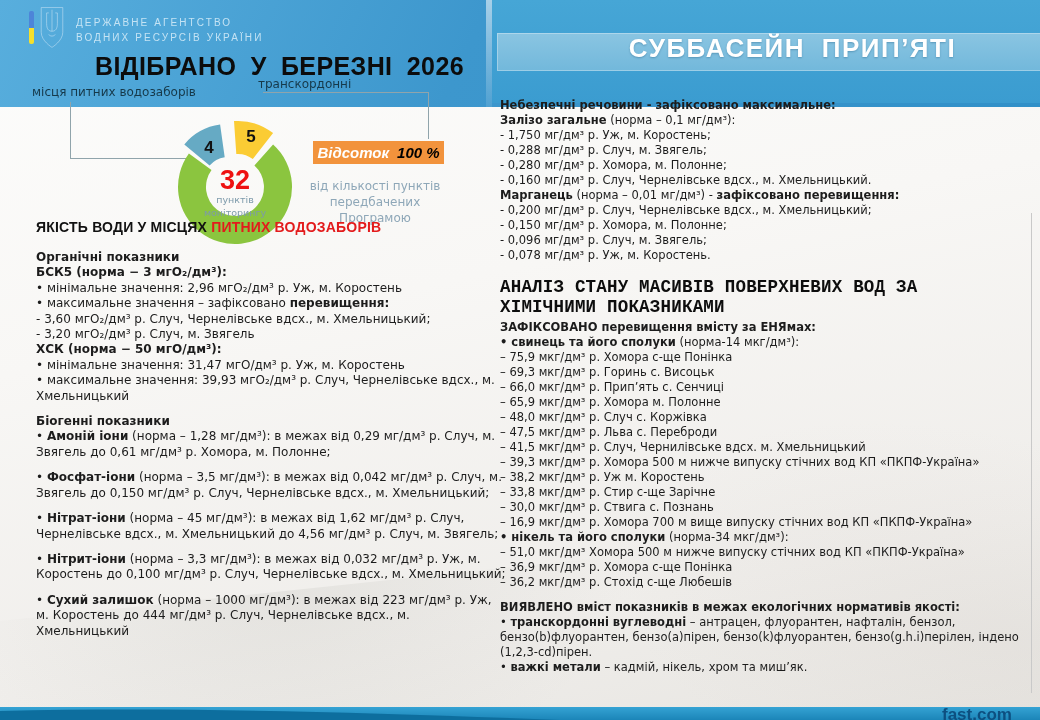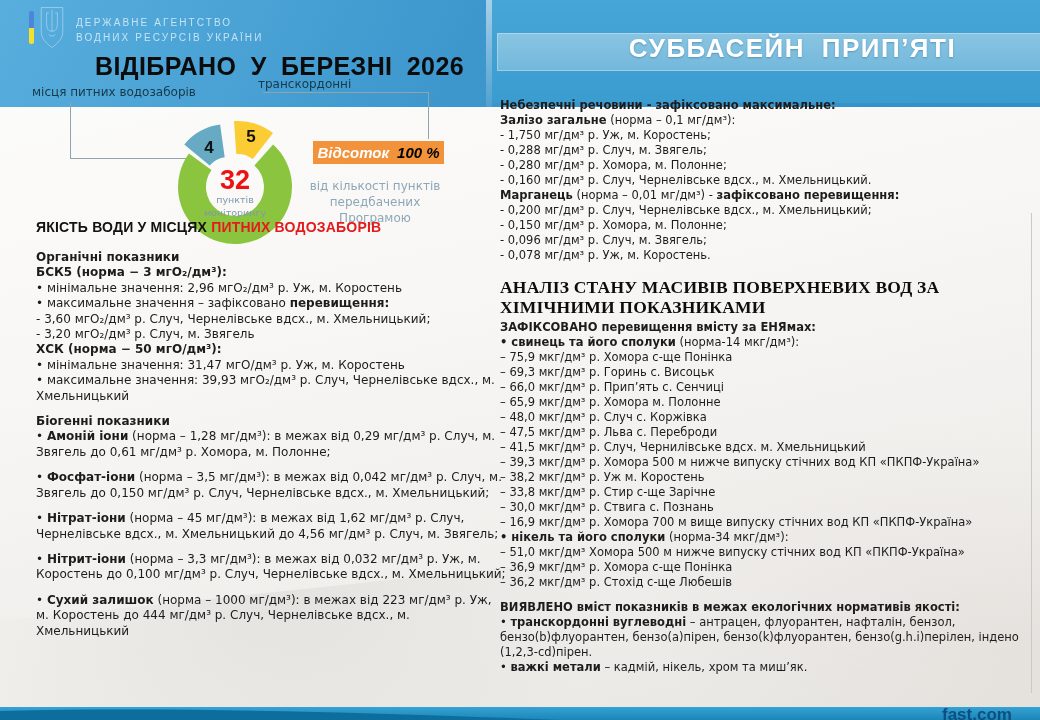--- a/index.html
+++ b/index.html
@@ -59,21 +59,21 @@
   .badge .val{color:#000000;}
   .badge-cap{position:absolute;left:296px;top:178px;width:158px;text-align:center;
         font-size:12px;line-height:16px;color:#8ea7b8;}
 
   
   .left-heading{position:absolute;left:36px;top:219px;font-family:"Liberation Sans",sans-serif;
         font-weight:bold;font-size:14px;letter-spacing:.2px;color:#111;white-space:nowrap;}
   .left-heading .red{color:#e31b1c;}
   .left-col{position:absolute;left:36px;top:250px;width:470px;font-size:12px;line-height:15.4px;color:#1c1c1c;}
   .right-col{position:absolute;left:500px;top:98px;width:534px;font-size:11.5px;line-height:15px;color:#1c1c1c;}
-  .rt-heading{font-family:Liberation Serif, serif;font-weight:bold;font-size:17.5px;line-height:20px;
+  .rt-heading{font-family:Liberation Mono, monospace;font-weight:bold;font-size:17.5px;line-height:20px;
         color:#0d0d0d;margin:14px 0 3px 0;letter-spacing:.2px;width:462px;}
   .gap{height:10px;}
   .b{font-weight:bold;}
 
   .right-line{position:absolute;left:1031px;top:213px;width:1px;height:480px;background:#c9c9c9;}
 
   
   .footer{position:absolute;left:0;top:707px;width:1040px;height:13px;
         background:linear-gradient(180deg,#35a3d4,#1b85b8);}
   .footer svg{position:absolute;left:0;top:0;display:block;}

